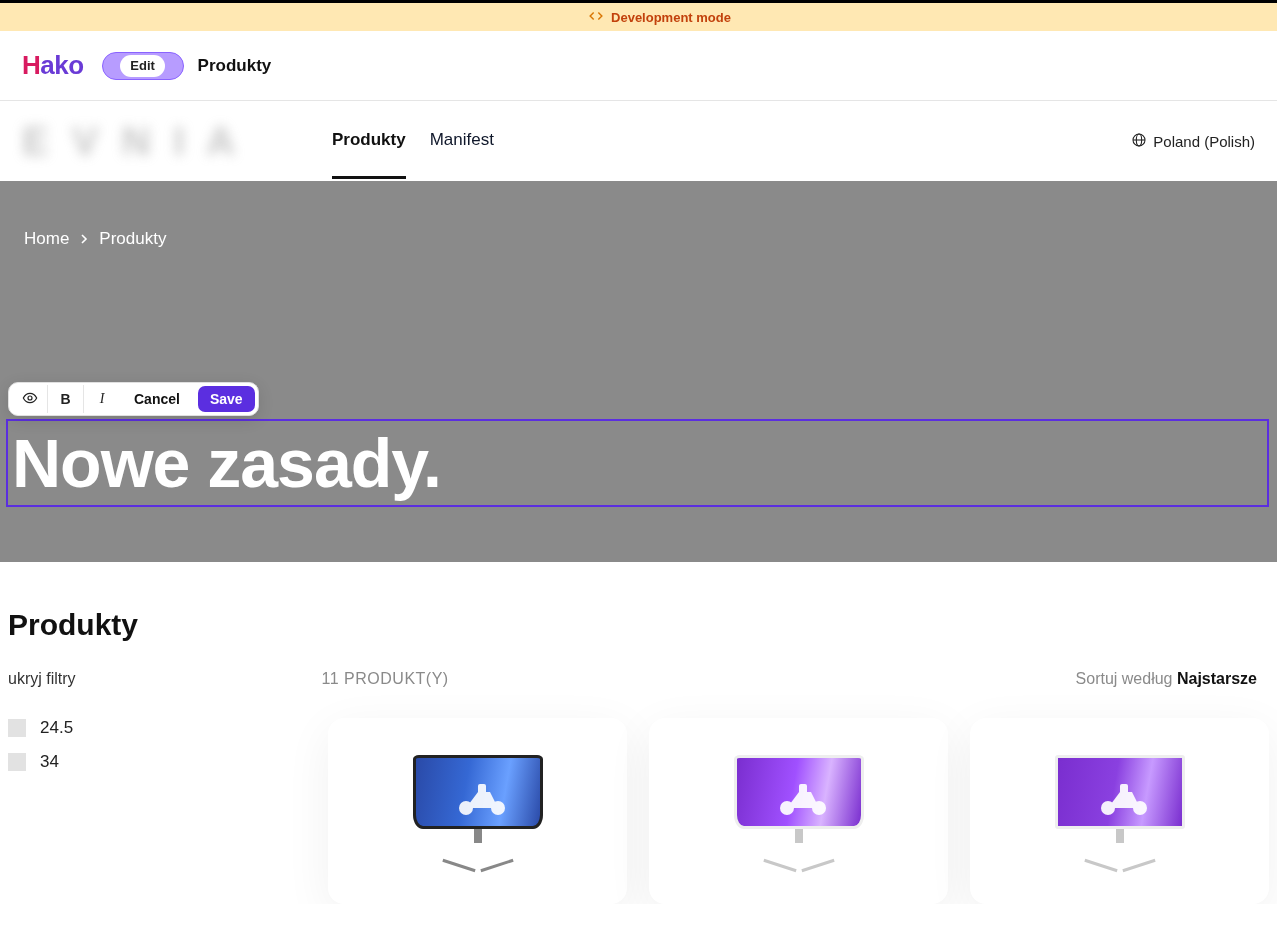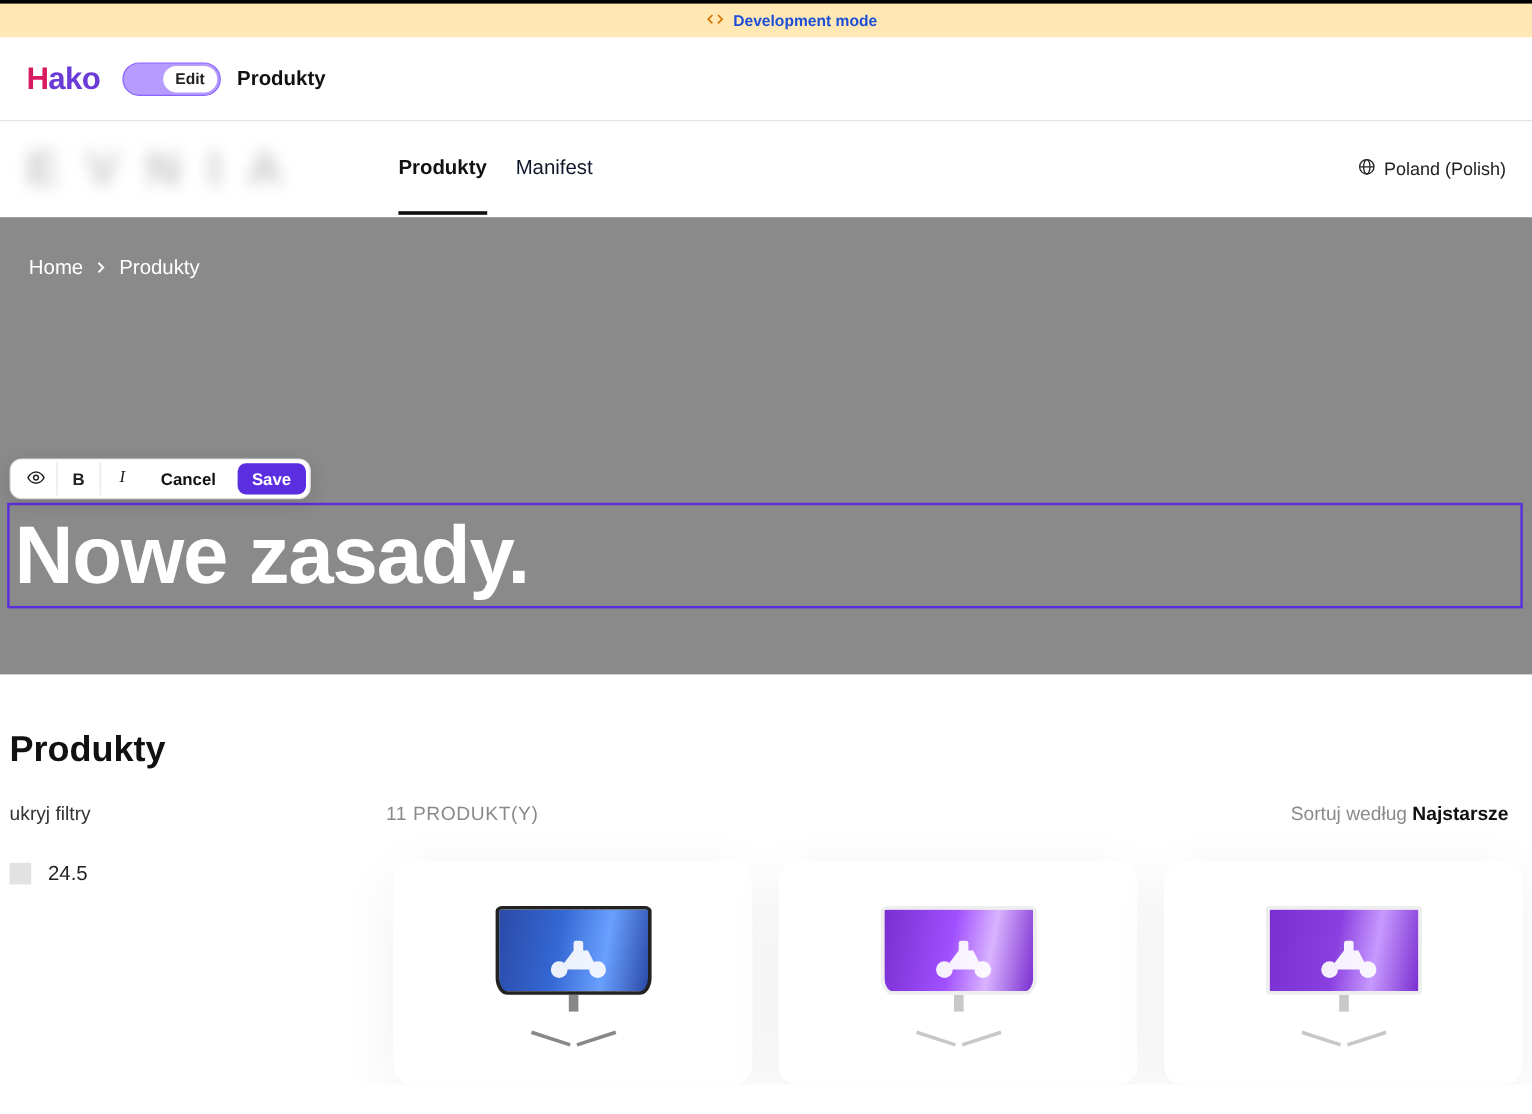--- a/index.html
+++ b/index.html
@@ -1,43 +1,43 @@
 <!DOCTYPE html>
 <html><head>
 <meta charset="utf-8">
 <style>
   * { box-sizing: border-box; margin: 0; padding: 0; }
   body { font-family: -apple-system, BlinkMacSystemFont, "Segoe UI", Arial, sans-serif; background:#fff; color:#111; width:1277px; }
 
   
-  .dev-banner { background:#ffe8b3; border-top:3px solid #000; height:31px; display:flex; align-items:center; justify-content:center; font-size:13px; font-weight:600; color:#1d4ed8; gap:8px;padding-left:43px; }
+  .dev-banner { background:#ffe8b3; border-top:3px solid #000; height:31px; display:flex; align-items:center; justify-content:center; font-size:13px; font-weight:600; color:#c2410c; gap:8px;padding-left:43px; }
   .dev-banner svg { width:14px; height:14px; }
 
   
   .app-bar { height:70px; border-bottom:1px solid #e5e5e5; display:flex; align-items:center; padding:0 22px; gap:18px; }
   .logo { font-size:26px; font-weight:800; letter-spacing:-0.5px; }
   .logo .h { color:#d81b60; }
   .logo .ako { color:#6a3bd6; }
   .toggle-wrap { display:flex; align-items:center; gap:14px; }
-  .toggle { width:82px; height:28px; border-radius:20px; background:#b79cff; border:1px solid #8a63ff; position:relative; display:flex; align-items:center; justify-content:flex-end; padding:2px; }
+  .toggle { width:82px; height:28px; border-radius:20px; background:#b79cff; border:1px solid #8a63ff; position:relative; display:flex; align-items:center; justify-content:center; padding:2px; }
   .toggle-knob { background:#fff; height:22px; border-radius:20px; padding:0 10px; display:flex; align-items:center; font-size:13px; font-weight:600; color:#222; }
   .page-label { font-size:17px; font-weight:600; }
 
   
   .site-nav { height:80px; display:flex; align-items:center; padding:0 22px; position:relative;}
   .brand-blur { font-size:40px; font-weight:800; letter-spacing:6px; color:#999; filter: blur(6px); opacity:0.55; width:280px;}
   .nav-tabs { display:flex; gap:24px; font-size:17px; margin-left:30px; }
   .nav-tab { padding:26px 0; border-bottom:3px solid transparent; color:#0f172a; font-weight:500; cursor:pointer;}
   .nav-tab.active { color:#111; font-weight:700; border-bottom-color:#111; }
   .locale { margin-left:auto; display:flex; align-items:center; gap:6px; font-size:15px; color:#222; }
   .locale svg { width:16px; height:16px; }
 
   
   .hero { background:#8a8a8a; height:381px; position:relative; padding:0 24px; }
-  .breadcrumb { position:absolute; top:32px; left:24px; color:#fff; font-size:17px; display:flex; align-items:center; gap:10px;}
+  .breadcrumb { position:absolute; top:48px; left:24px; color:#fff; font-size:17px; display:flex; align-items:center; gap:10px;}
   .breadcrumb svg { width:10px; height:10px; }
 
   .editor-toolbar { position:absolute; top:382px; left:8px; background:#fff; border:1px solid #e0e0e0; border-radius:10px; box-shadow:0 4px 16px rgba(0,0,0,0.12); display:flex; align-items:center; height:34px; padding:0 3px; z-index:5;}
   .tool-btn { width:36px; height:28px; display:flex; align-items:center; justify-content:center; cursor:pointer; color:#222; border-right:1px solid #e5e5e5; font-size:14px;}
   .tool-btn.last { border-right:none; }
   .tool-text { padding:0 14px; font-size:14px; font-weight:600; cursor:pointer; }
   .save-btn { background:#5b2ee0; color:#fff; border-radius:7px; padding:5px 12px; font-size:14px; font-weight:600; margin-left:4px; cursor:pointer;}
 
   .hero-title-edit { position:absolute; top:419px; left:6px; right:8px; border:2px solid #5b2ee0; height:88px; display:flex; align-items:center; padding:0 4px;}
   .hero-title { font-size:68px; font-weight:700; color:#fff; letter-spacing:-1px; line-height:1; font-family: Arial,sans-serif; text-align: right;}
@@ -164,20 +164,24 @@
     <div class="sort">
       <span>Sortuj według </span><span class="val">Najstarsze</span>
     </div>
   </div>
 
   <div class="main-row">
     <div class="filters">
       <div class="filter-opt">
         <span class="chk"></span>
         <span>24.5</span>
+      </div>
+      <div class="filter-opt">
+        <span class="chk"></span>
+        <span>34</span>
       </div>
     </div>
 
     <div class="grid">
       <div class="card">
         <div class="monitor">
           <div class="mon-screen screen1 curved">
             <div class="bike">
               <svg viewBox="0 0 56 40">
                   <g fill="#fff" opacity="0.9">

